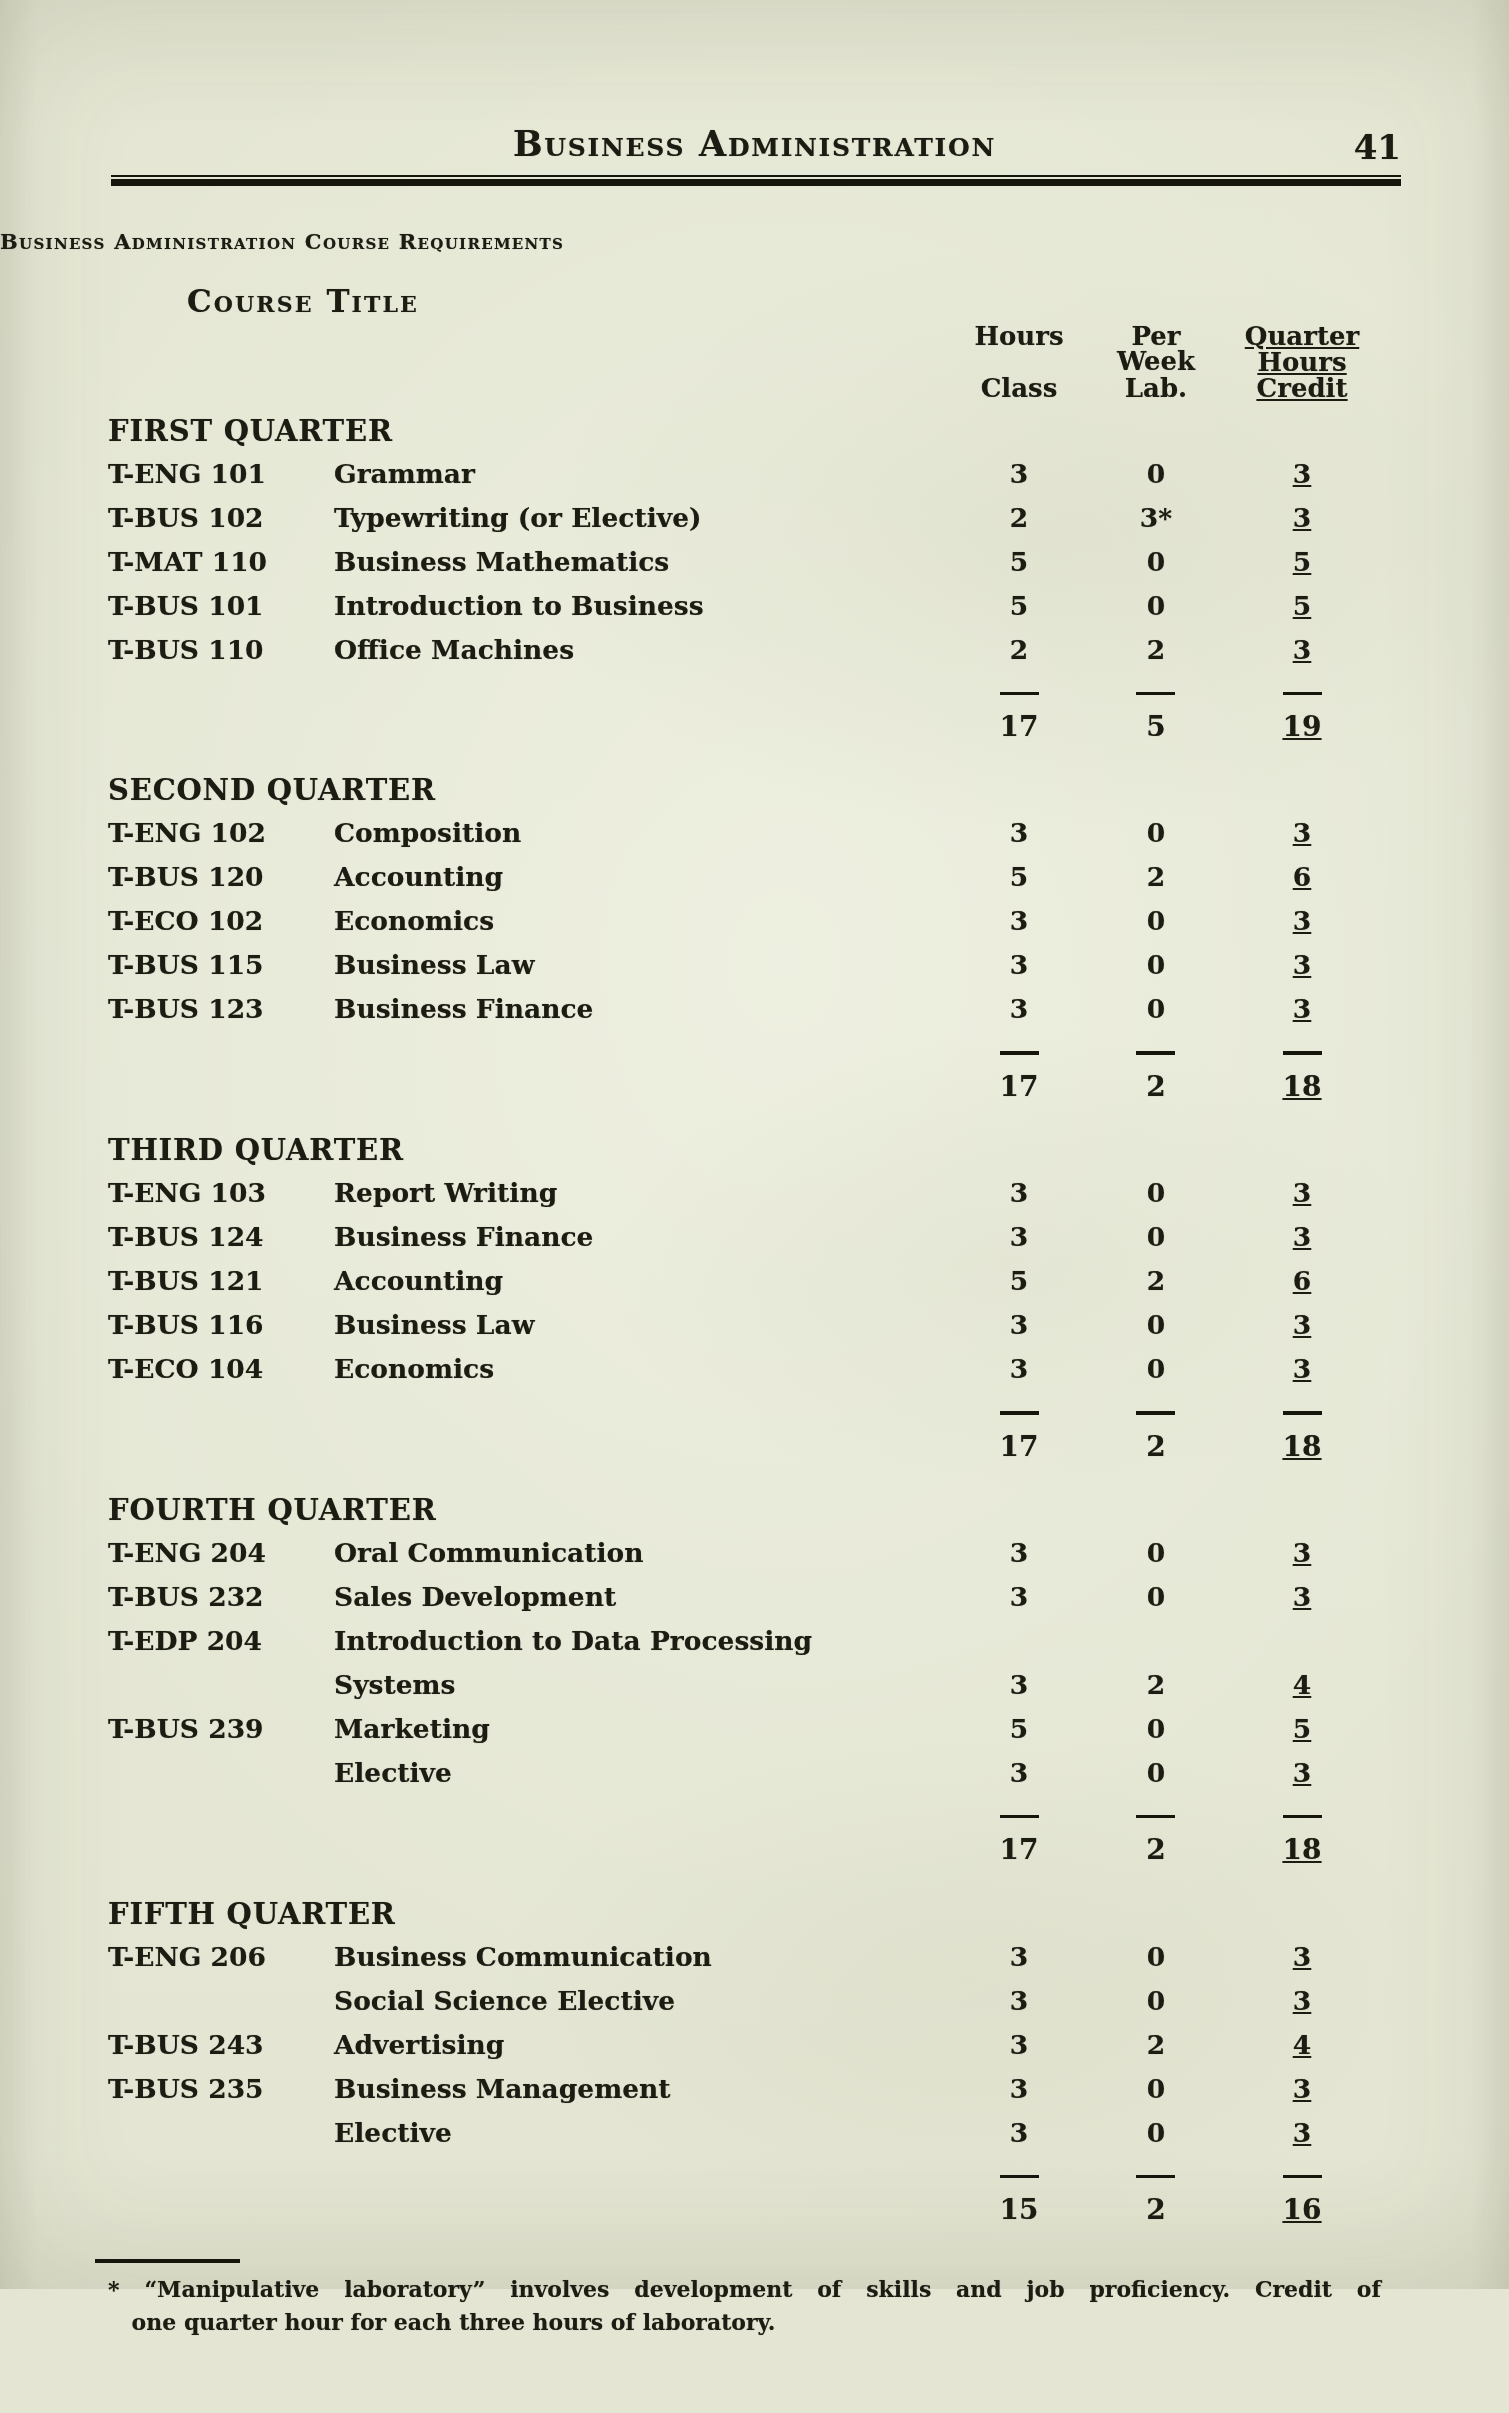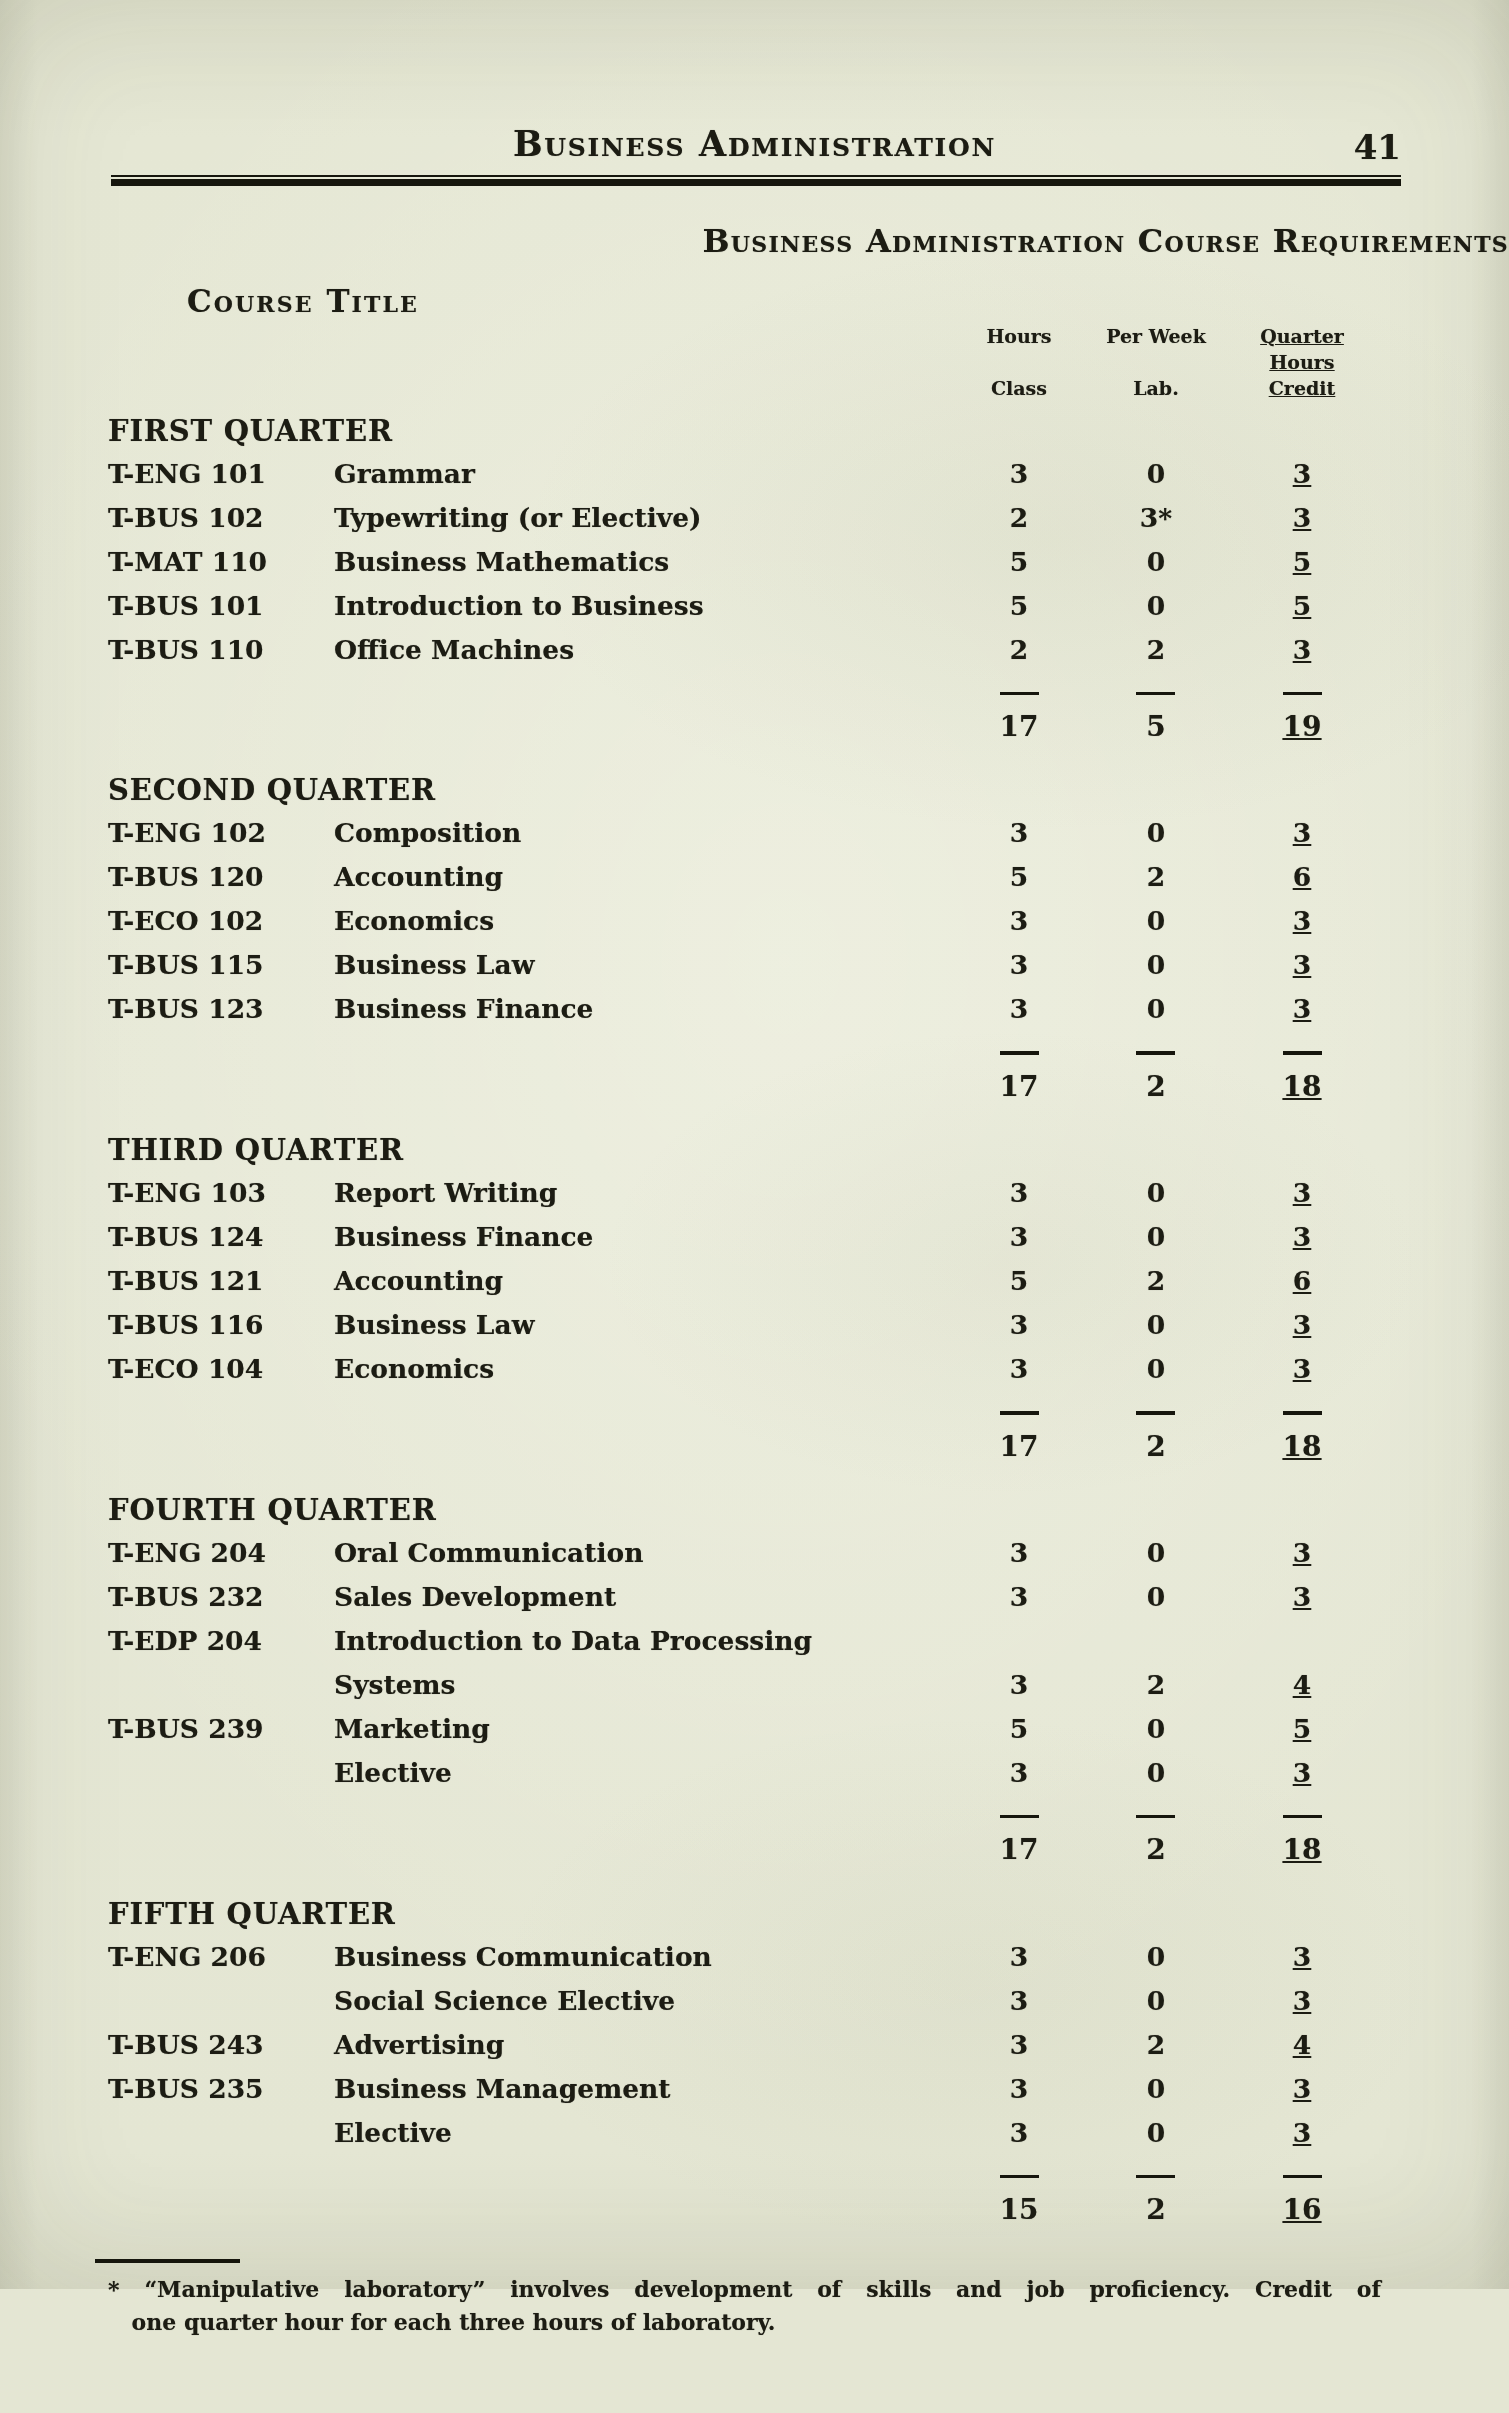--- a/index.html
+++ b/index.html
@@ -33,32 +33,32 @@
     position:absolute;right:108px;top:126px;
     font-size:34px;line-height:42px;
     text-shadow:0 0 0.8px rgba(25,25,15,.5);
   }
   .rule{
     margin:10px 0 0 111px;width:1290px;height:1.7px;
     border-top:2.5px solid #16160d;border-bottom:7.6px solid #16160d;
     background:transparent;
   }
   .subtitle{
-    margin-top:37px;text-align:right;
-    font-size:32px;line-height:37px;
+    margin-top:37px;text-align:left;
+    font-size:21px;line-height:37px;
     font-variant:small-caps;letter-spacing:1.3px;
     text-shadow:0 0 0.8px rgba(25,25,15,.5);
   }
   .content{position:relative;margin-left:108px;width:1273px;text-shadow:0 0 0.8px rgba(25,25,15,.45);}
   .coursetitle{
     margin:22px 0 0 79px;
     font-size:31px;line-height:39px;
     font-variant:small-caps;letter-spacing:2.1px;
   }
-  .cols{position:relative;height:79px;margin-top:3.4px;font-size:19px;}
+  .cols{position:relative;height:79px;margin-top:3.4px;font-size:26px;}
   .cols .num{line-height:25px;}
   .hl1{top:0;}
   .hl2{top:26px;}
   .hl3{top:52px;}
   .num{position:absolute;width:118px;text-align:center;}
   .c1{left:852px;}
   .c2{left:989px;}
   .c3{left:1135px;text-decoration:underline;}
   .qhead{
     margin:6.7px 0 0 0;font-size:29px;line-height:42px;

